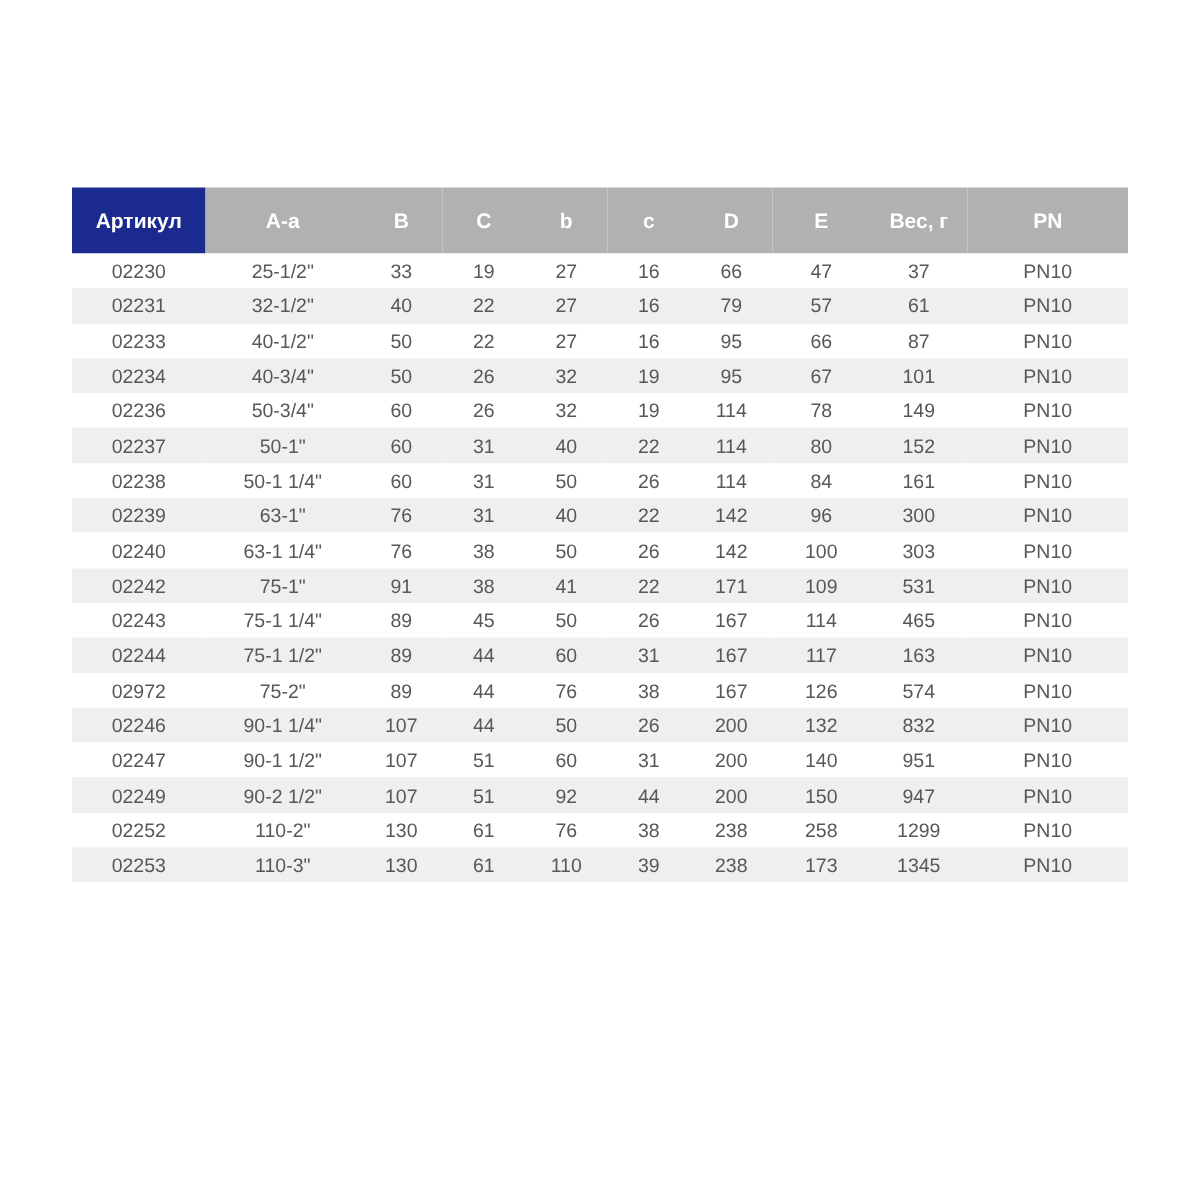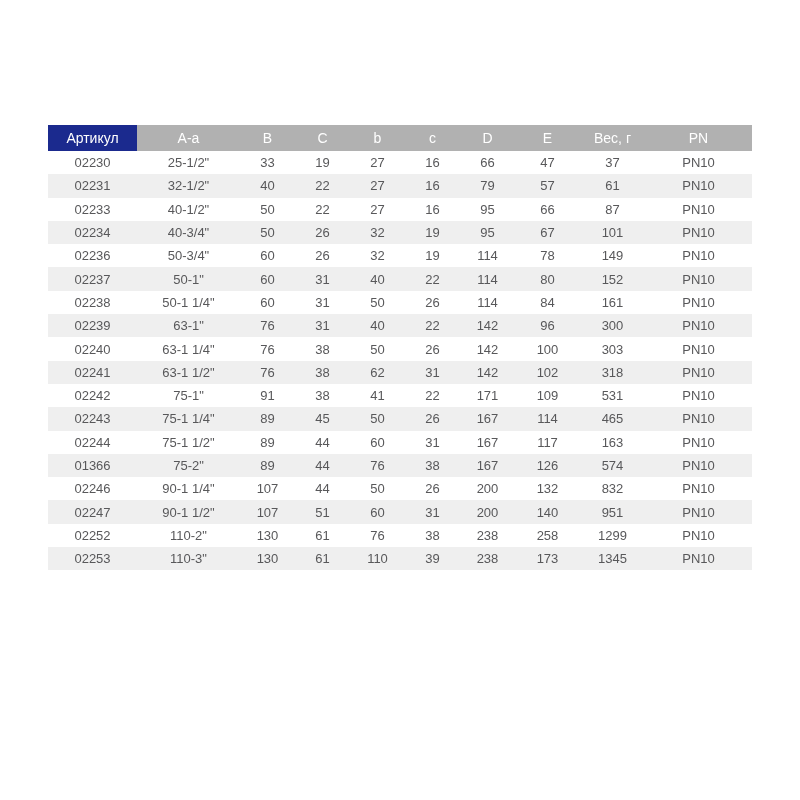--- a/index.html
+++ b/index.html
@@ -24,25 +24,25 @@
   }
   table.spec-table {
     position: absolute;
     left: 48px;
     top: 125px;
     width: 704px;
     border-collapse: collapse;
     table-layout: fixed;
   }
   thead th {
-    height: 26px;
+    height: 44px;
     background: var(--header-gray);
     color: #ffffff;
     font-size: 14px;
-    font-weight: normal;
+    font-weight: bold;
     text-align: center;
     vertical-align: middle;
   }
   thead th.first-col {
     background: var(--accent-blue);
   }
   tbody td {
     height: 23.3px;
     text-align: center;
     vertical-align: middle;
@@ -189,32 +189,20 @@
       <td>76</td>
       <td>38</td>
       <td>50</td>
       <td>26</td>
       <td>142</td>
       <td>100</td>
       <td>303</td>
       <td>PN10</td>
     </tr>
         <tr>
-      <td>02241</td>
-      <td>63-1 1/2"</td>
-      <td>76</td>
-      <td>38</td>
-      <td>62</td>
-      <td>31</td>
-      <td>142</td>
-      <td>102</td>
-      <td>318</td>
-      <td>PN10</td>
-    </tr>
-        <tr>
       <td>02242</td>
       <td>75-1"</td>
       <td>91</td>
       <td>38</td>
       <td>41</td>
       <td>22</td>
       <td>171</td>
       <td>109</td>
       <td>531</td>
       <td>PN10</td>
@@ -237,21 +225,21 @@
       <td>89</td>
       <td>44</td>
       <td>60</td>
       <td>31</td>
       <td>167</td>
       <td>117</td>
       <td>163</td>
       <td>PN10</td>
     </tr>
         <tr>
-      <td>01366</td>
+      <td>02972</td>
       <td>75-2"</td>
       <td>89</td>
       <td>44</td>
       <td>76</td>
       <td>38</td>
       <td>167</td>
       <td>126</td>
       <td>574</td>
       <td>PN10</td>
     </tr>
@@ -270,20 +258,32 @@
         <tr>
       <td>02247</td>
       <td>90-1 1/2"</td>
       <td>107</td>
       <td>51</td>
       <td>60</td>
       <td>31</td>
       <td>200</td>
       <td>140</td>
       <td>951</td>
+      <td>PN10</td>
+    </tr>
+        <tr>
+      <td>02249</td>
+      <td>90-2 1/2"</td>
+      <td>107</td>
+      <td>51</td>
+      <td>92</td>
+      <td>44</td>
+      <td>200</td>
+      <td>150</td>
+      <td>947</td>
       <td>PN10</td>
     </tr>
         <tr>
       <td>02252</td>
       <td>110-2"</td>
       <td>130</td>
       <td>61</td>
       <td>76</td>
       <td>38</td>
       <td>238</td>

